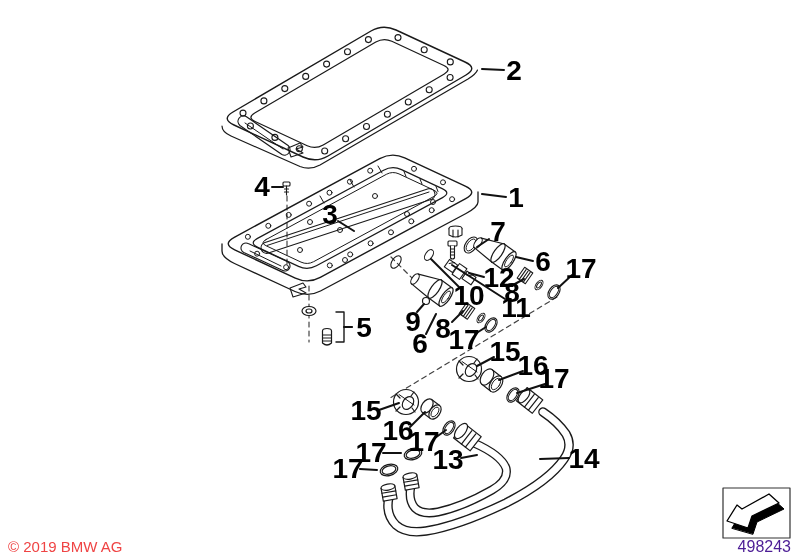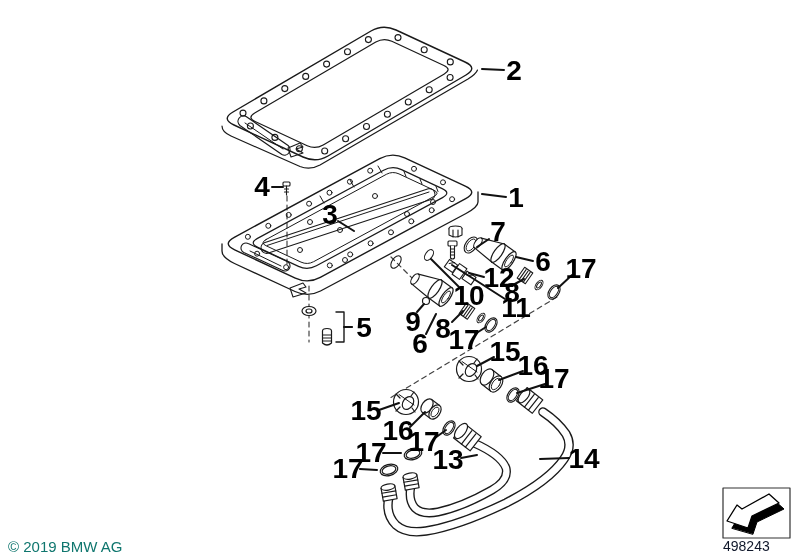--- a/index.html
+++ b/index.html
@@ -1,22 +1,22 @@
 <!DOCTYPE html>
 <html><head>
 <meta charset="utf-8">
 <style>
   html,body{margin:0;padding:0;background:#fff;}
   .stage{position:relative;width:800px;height:560px;background:#fff;overflow:hidden;
          font-family:"Liberation Sans",sans-serif;}
   svg{position:absolute;top:0;left:0;}
   .callout{font-family:"Liberation Sans",sans-serif;font-weight:700;font-size:28px;fill:#000;}
-  .copyright{position:absolute;left:8px;bottom:5px;font-size:15px;color:#0f766e;}
-  .drawing-number{position:absolute;left:723px;top:538px;width:68px;text-align:left;
-                  font-size:14px;color:#0f172a;}
+  .copyright{position:absolute;left:8px;bottom:5px;font-size:15px;color:#ef4444;}
+  .drawing-number{position:absolute;left:723px;top:538px;width:68px;text-align:right;
+                  font-size:16px;color:#4c1d95;}
 </style>
 </head>
 <body>
 
 <div class="stage">
 <svg id="diagram" width="800" height="560" viewBox="0 0 800 560" fill="none" stroke="#1a1a1a" stroke-width="1.4" stroke-linecap="round" stroke-linejoin="round">
 
   <g stroke="#444" stroke-width="1.2" stroke-dasharray="5 4">
     <line x1="287" y1="196" x2="287" y2="266"></line>
     <line x1="309" y1="286" x2="309" y2="342"></line>

